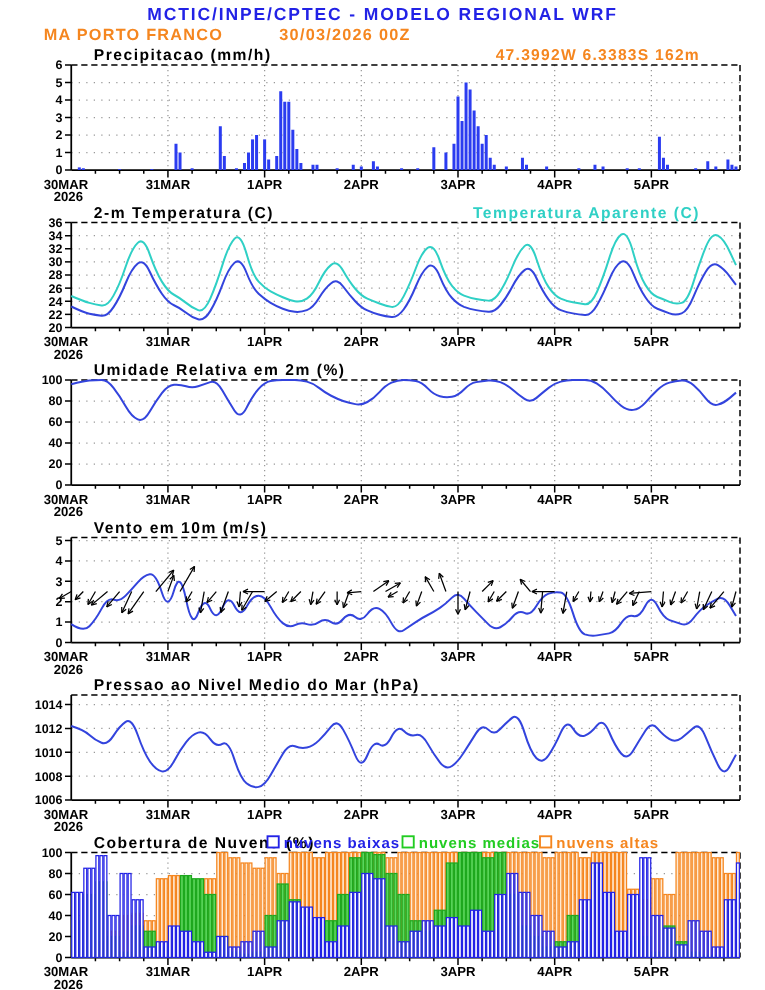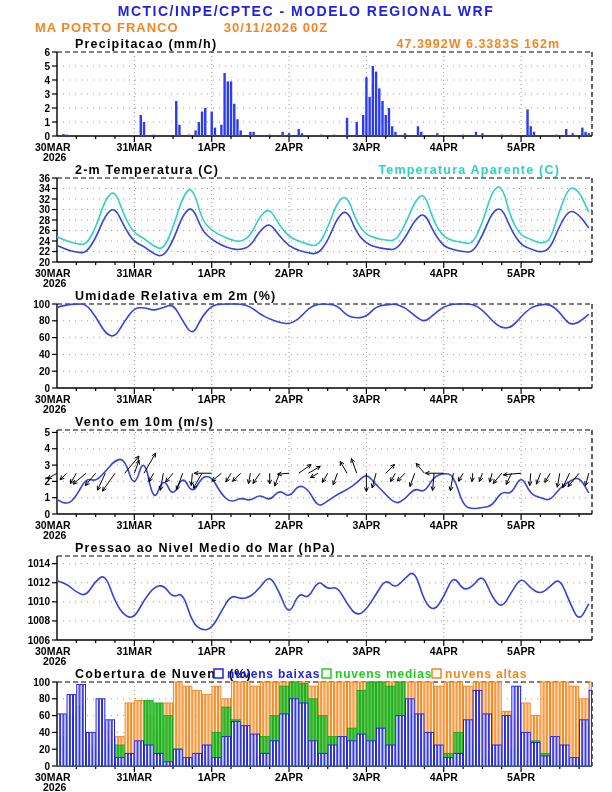--- a/index.html
+++ b/index.html
@@ -13,21 +13,21 @@
   .panel{width:612px;height:126px;}
   svg{display:block;}
 </style>
 </head>
 <body>
 <div id="app">
 
   <div class="header">
     <div class="h-title">MCTIC/INPE/CPTEC - MODELO REGIONAL WRF</div>
     <div class="h-row">
-      <span class="run">30/11/2026 00Z</span>
+      <span class="run">30/03/2026 00Z</span>
       <span class="station">MA PORTO FRANCO</span>
     </div>
   </div>
 
   <div class="panel">
       <svg width="612" height="126" viewBox="0 0 612 126">
         <g>
           <line x1="134.34939759036143" y1="16" x2="134.34939759036143" y2="100" stroke="#999999" stroke-width="1" stroke-dasharray="1 3"></line>
           <line x1="211.6987951807229" y1="16" x2="211.6987951807229" y2="100" stroke="#999999" stroke-width="1" stroke-dasharray="1 3"></line>
           <line x1="289.04819277108436" y1="16" x2="289.04819277108436" y2="100" stroke="#999999" stroke-width="1" stroke-dasharray="1 3"></line>

